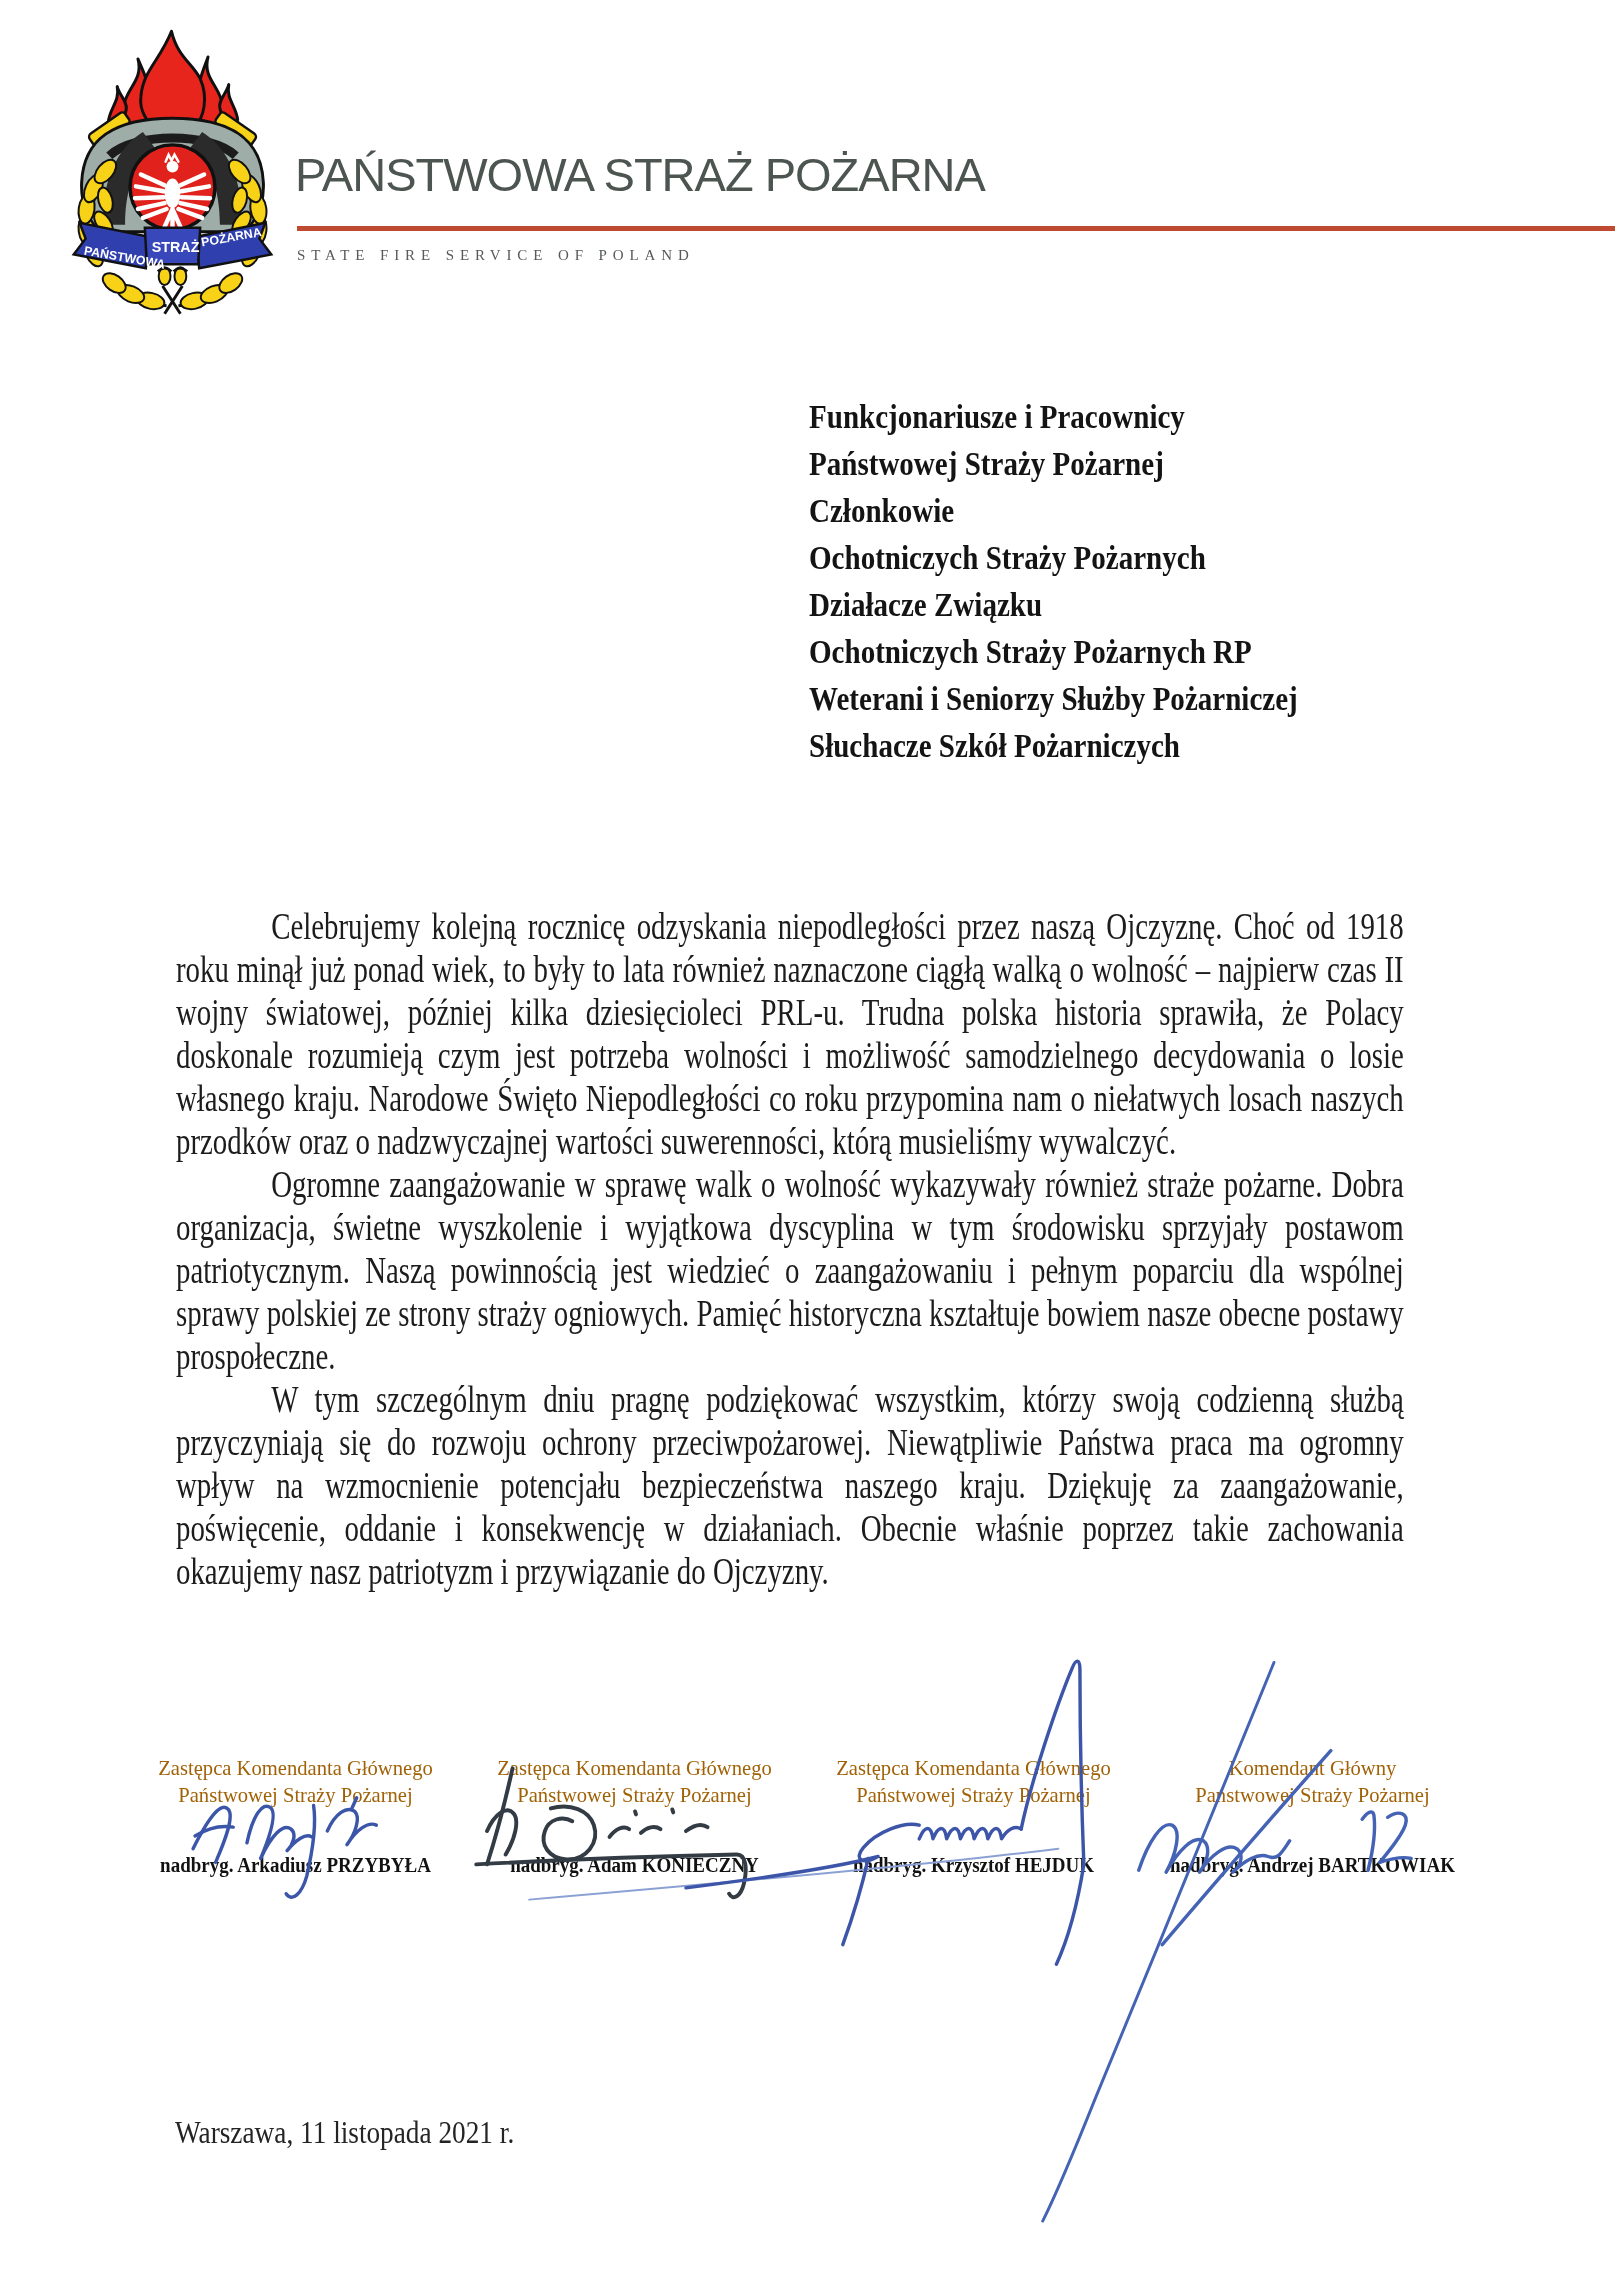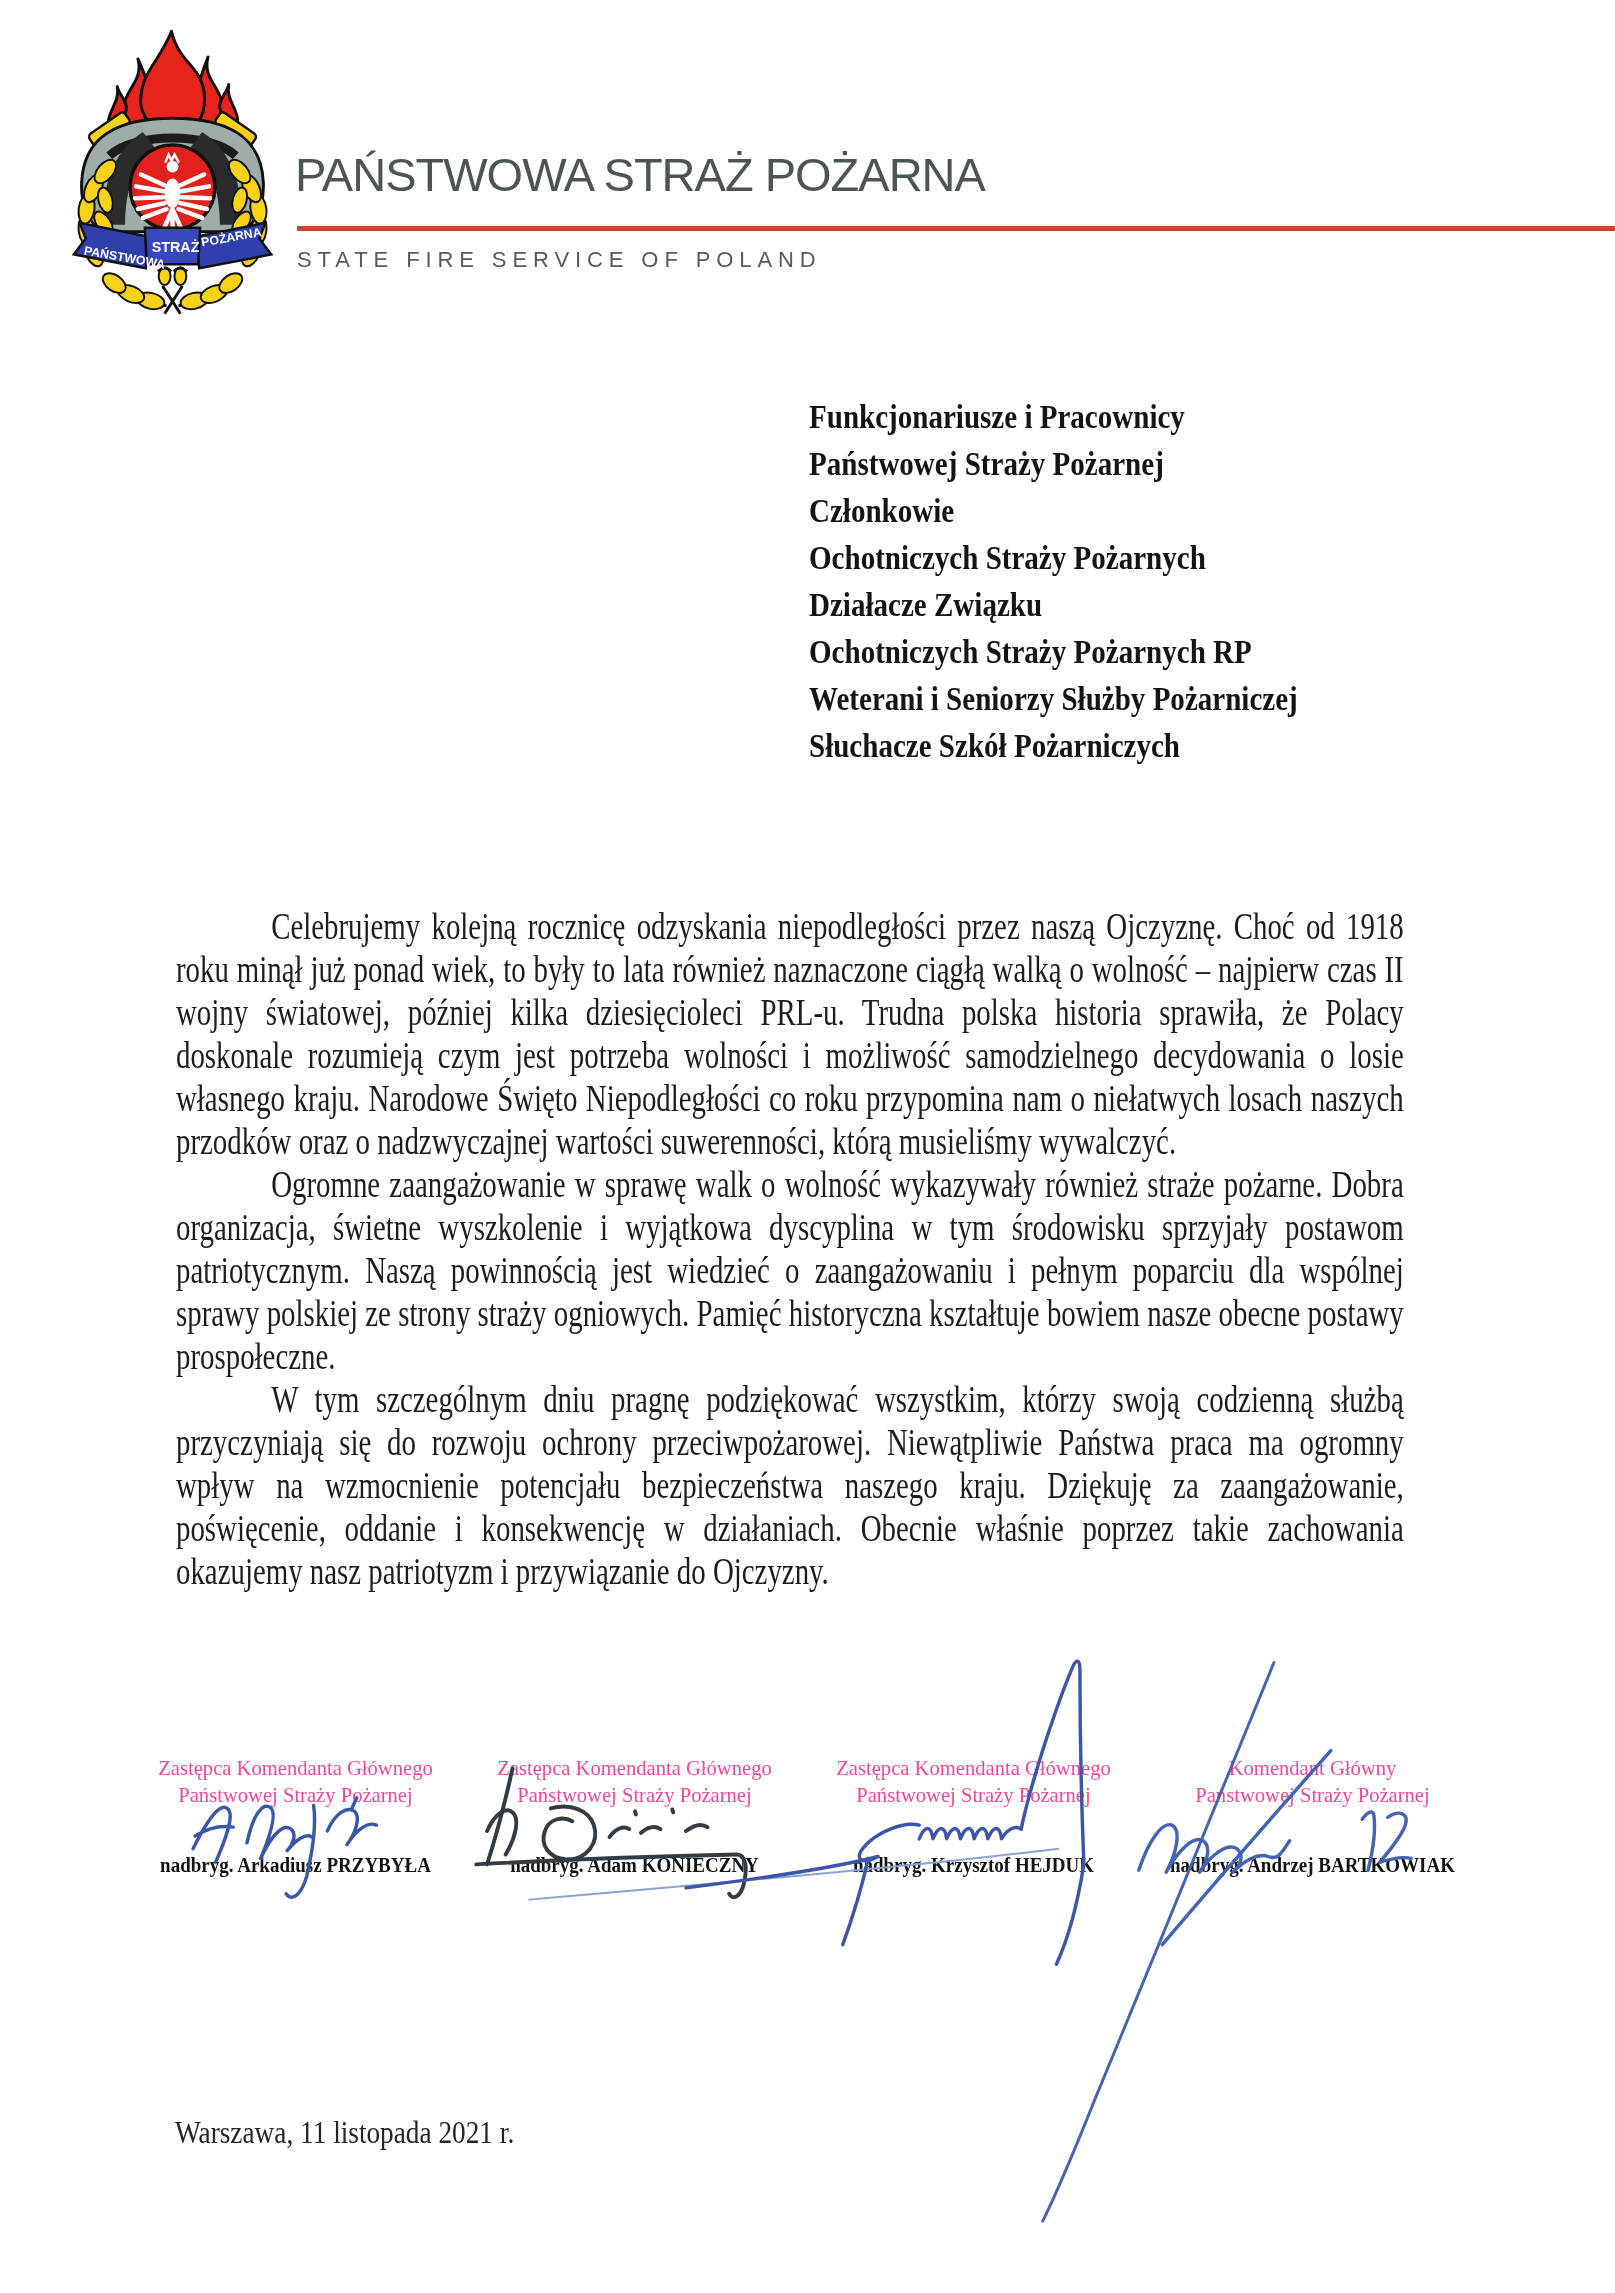--- a/index.html
+++ b/index.html
@@ -10,41 +10,41 @@
   
   .logo { position:absolute; left:54px; top:27.4px; width:237px; height:292px; }
   .org-title {
     position:absolute; left:295px; top:147px;
     font-family:"Liberation Sans", sans-serif; font-size:47px; font-weight:400;
     letter-spacing:-1px; color:#4d5551; white-space:nowrap;
   }
   .red-rule { position:absolute; left:297px; top:226px; width:1318px; height:4.9px; background:#bd4a31; }
   .org-subtitle {
     position:absolute; left:297px; top:247px;
-    font-family:Liberation Sans, sans-serif; font-size:22px; letter-spacing:5.9px;
+    font-family:Liberation Serif, serif; font-size:15px; letter-spacing:5.9px;
     color:#565b57; white-space:nowrap;
   }
   
   .recipients {
     position:absolute; left:809px; top:394px;
     font-size:33px; font-weight:700; line-height:47px; color:#141414;
     transform:scaleX(0.88); transform-origin:left top; white-space:nowrap;
   }
   
   .letter-body {
     position:absolute; left:176px; top:905px; width:1574px;
     transform:scaleX(0.78); transform-origin:left top;
     font-size:37px; line-height:43px; text-align:justify; color:#1c1c1c;
     font-variant-numeric: oldstyle-nums;
   }
   .letter-body p { margin:0; text-indent:122px; }
   
   .sig-row { position:absolute; left:126px; top:1755px; width:1357px; display:flex; }
   .sig-block { width:339px; position:relative; height:129px; text-align:center; }
-  .sig-role { font-size:20.6px; line-height:27.4px; color:#ec4899; }
+  .sig-role { font-size:20.6px; line-height:27.4px; color:#a16207; }
   .sig-name {
     position:absolute; left:0; top:98px; width:100%;
     font-size:21.6px; font-weight:700; color:#121212;
     transform:scaleX(0.88); white-space:nowrap;
   }
   
   .dateline {
     position:absolute; left:175px; top:2115px; font-size:31px; color:#242424;
     transform:scaleX(0.88); transform-origin:left top; white-space:nowrap;
     font-variant-numeric: oldstyle-nums;

